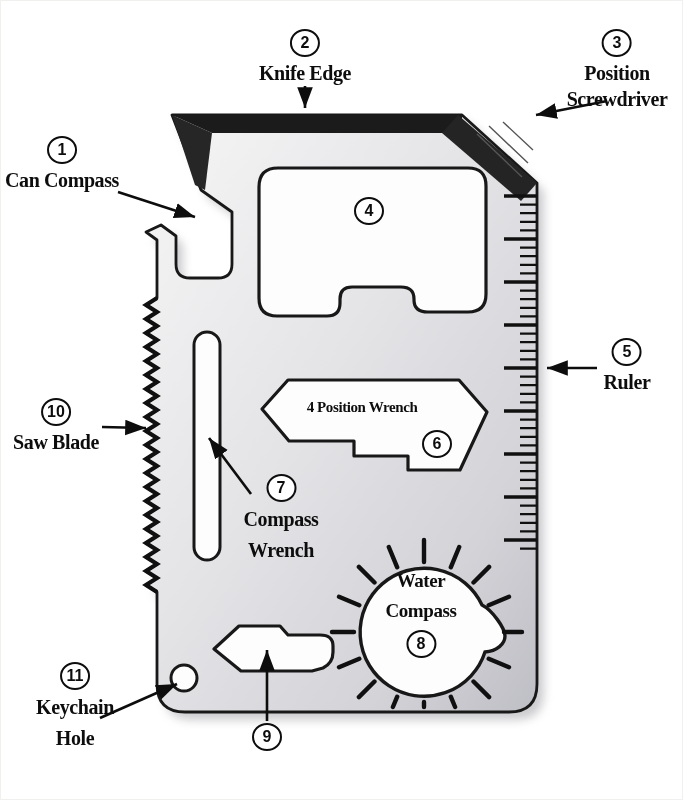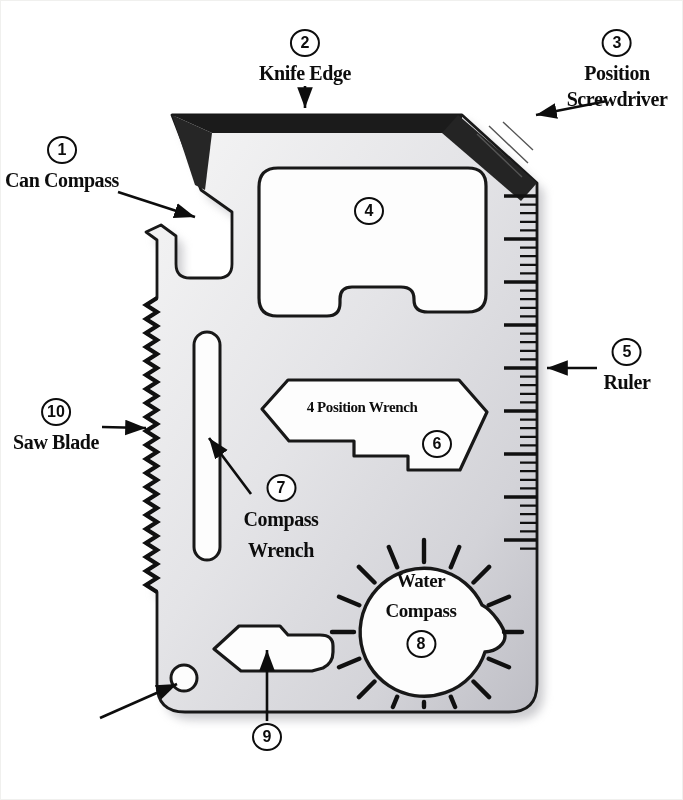--- a/index.html
+++ b/index.html
@@ -134,14 +134,19 @@
 
   <div class="label" style="left:267px;top:723px">
     <span class="num">9</span>
   </div>
 
   <div class="label" style="left:56px;top:398px">
     <span class="num">10</span>
     <span class="txt">Saw Blade</span>
   </div>
 
+  <div class="label tight" style="left:75px;top:662px">
+    <span class="num">11</span>
+    <span class="txt">Keychain</span>
+    <span class="txt">Hole</span>
+  </div>
 
 </div>
 
 </body></html>

